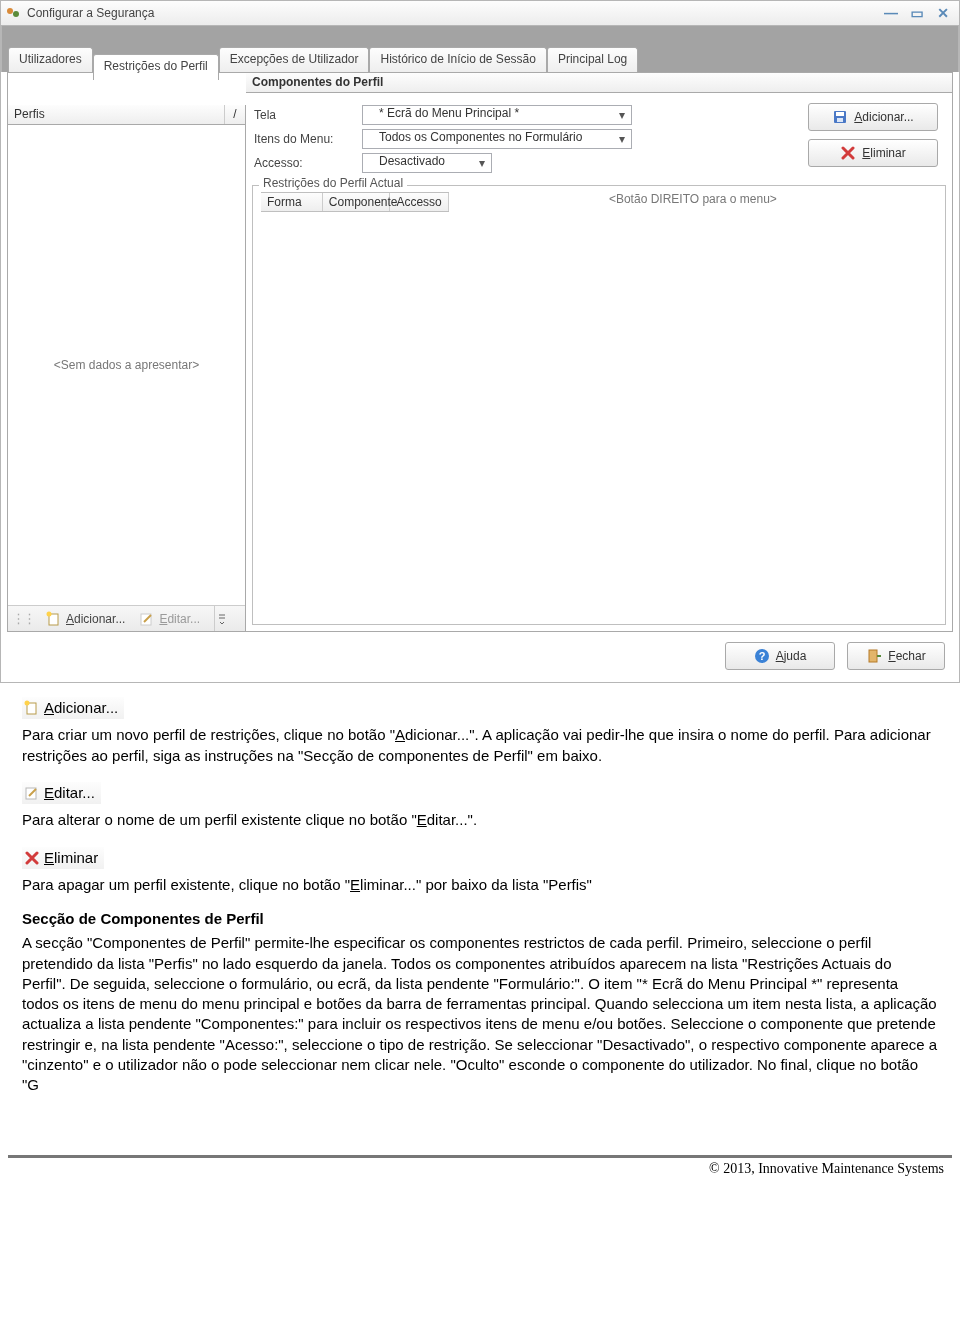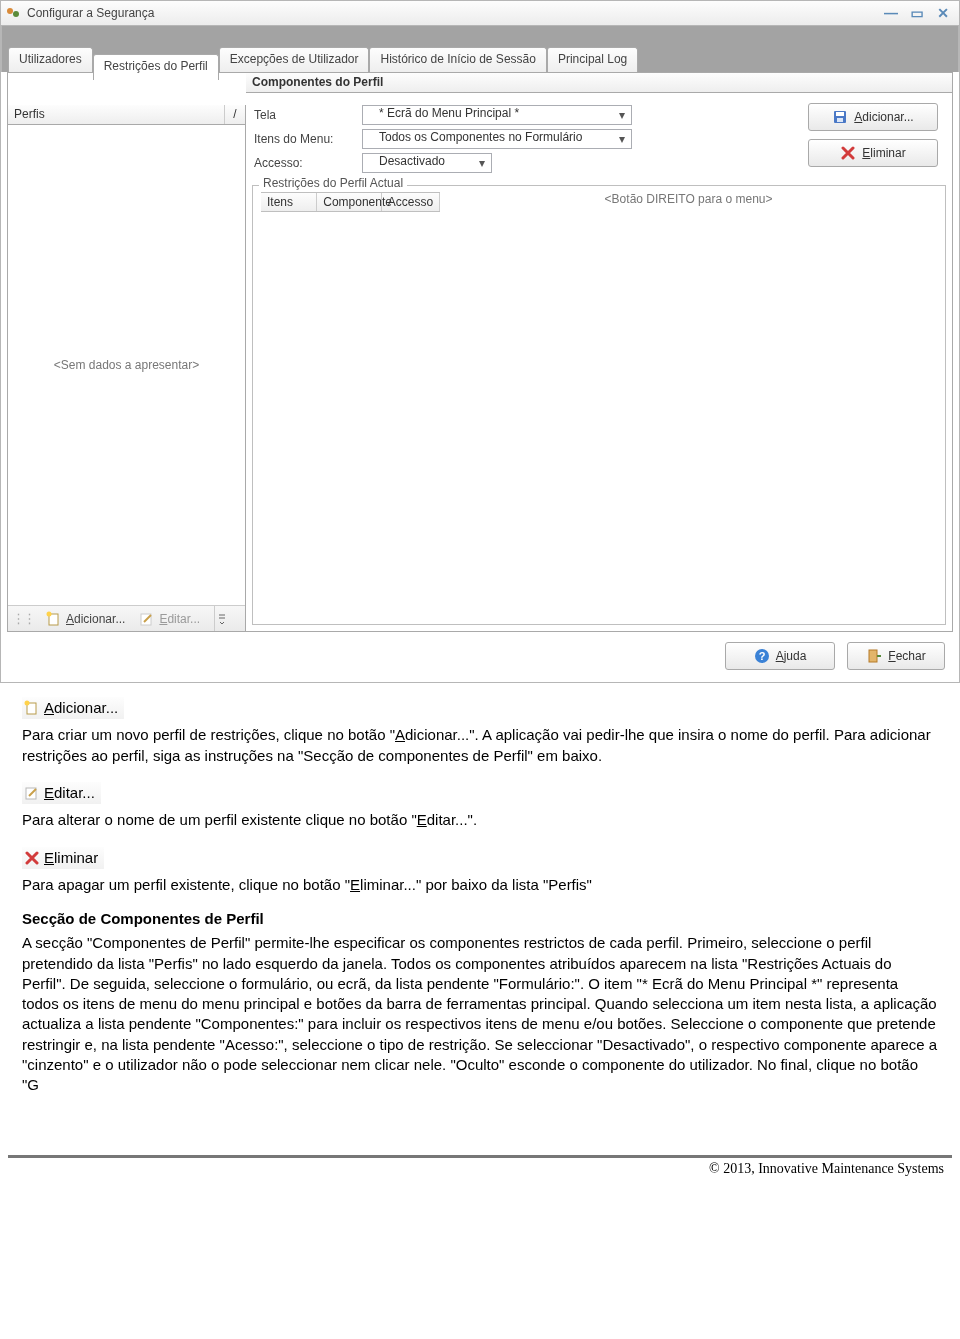--- a/index.html
+++ b/index.html
@@ -161,21 +161,21 @@
                   </svg>
             </span>
             <span><span class="u">E</span><span>liminar</span></span>
           </div>
         </div>
       </div>
 
       <div class="groupbox fill">
         <div class="legend">Restrições do Perfil Actual</div>
         <div class="gridhdr">
-          <div class="gcell" style="width:42%">Itens</div>
+          <div class="gcell" style="width:42%">Forma</div>
           <div class="gcell" style="width:36%">Componente</div>
           <div class="gcell" style="flex:1">Accesso</div>
         </div>
         <div class="gridbody">
           <span>&lt;Botão DIREITO para o menu&gt;</span>
         </div>
       </div>
     </div>
   </div>
 

